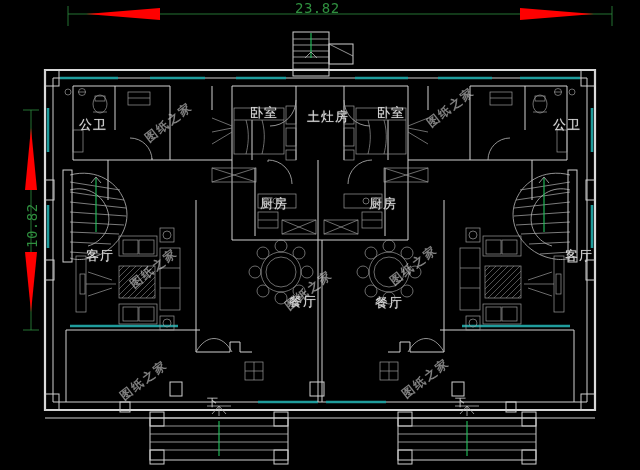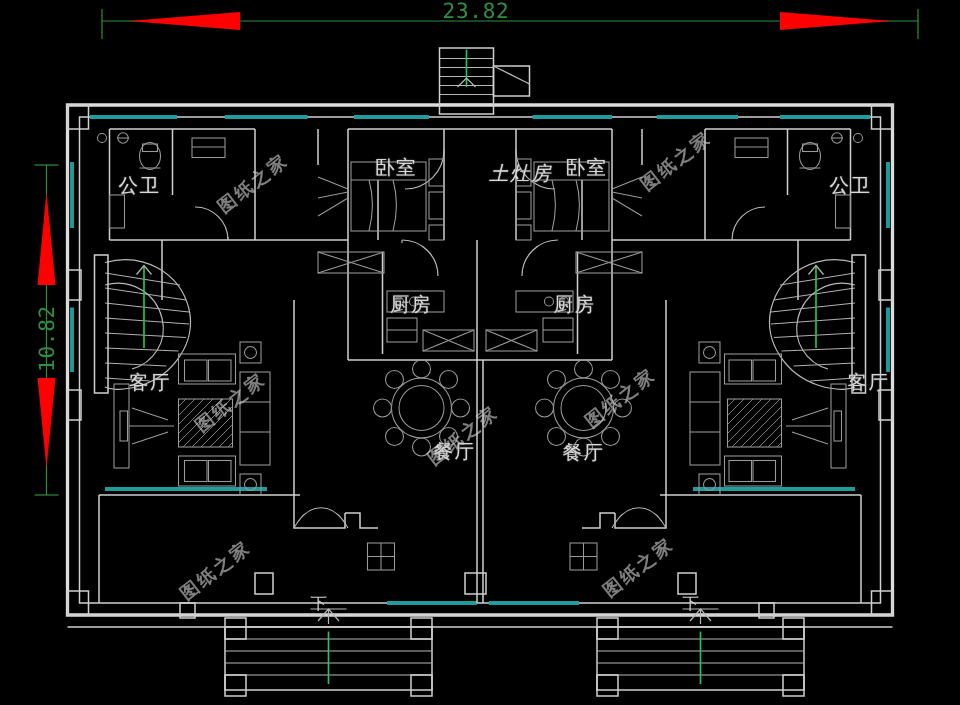--- a/index.html
+++ b/index.html
@@ -397,21 +397,21 @@
       <rect class="w" x="506" y="402" width="10" height="10"></rect>
     </g>
   </svg>
 
   <div class="dim" style="left:295px;top:0px;text-align:right;">23.82</div>
   <div class="dim dimv" style="left:24px;top:248px;transform:rotate(-90deg);">10.82</div>
 
   <div id="room-labels">
       <div class="lbl" style="left: 79px; top: 118px;">公卫</div>
       <div class="lbl" style="left: 250px; top: 106px;">卧室</div>
-      <div class="lbl" style="left: 326px; top: 110px; font-style: italic;">土灶房</div>
+      <div class="lbl" style="left: 307px; top: 110px;">土灶房</div>
       <div class="lbl" style="left: 377px; top: 106px;">卧室</div>
       <div class="lbl" style="left: 553px; top: 118px;">公卫</div>
       <div class="lbl" style="left: 260px; top: 197px;">厨房</div>
       <div class="lbl" style="left: 369px; top: 197px;">厨房</div>
       <div class="lbl" style="left: 86px; top: 249px;">客厅</div>
       <div class="lbl" style="left: 565px; top: 249px;">客厅</div>
       <div class="lbl" style="left: 289px; top: 295px;">餐厅</div>
       <div class="lbl" style="left: 375px; top: 296px;">餐厅</div>
     </div>
 

